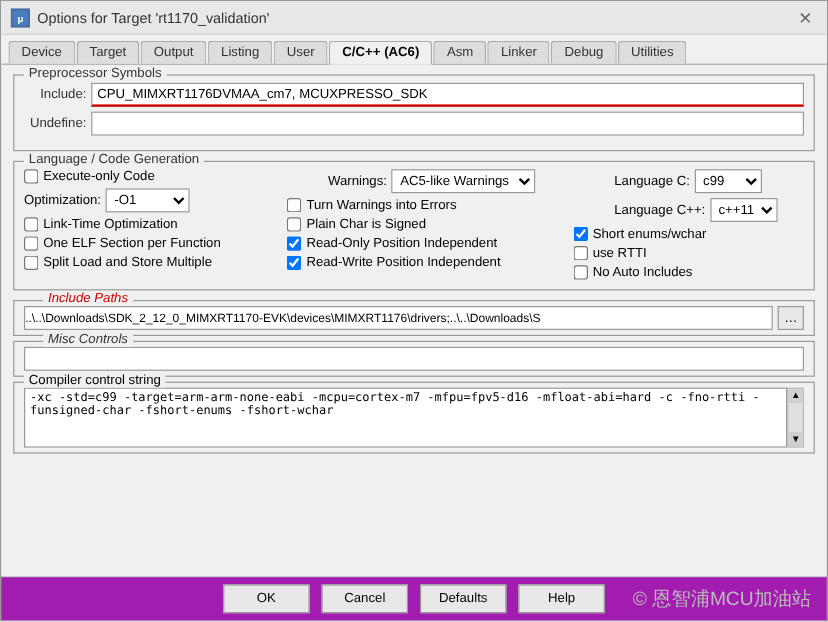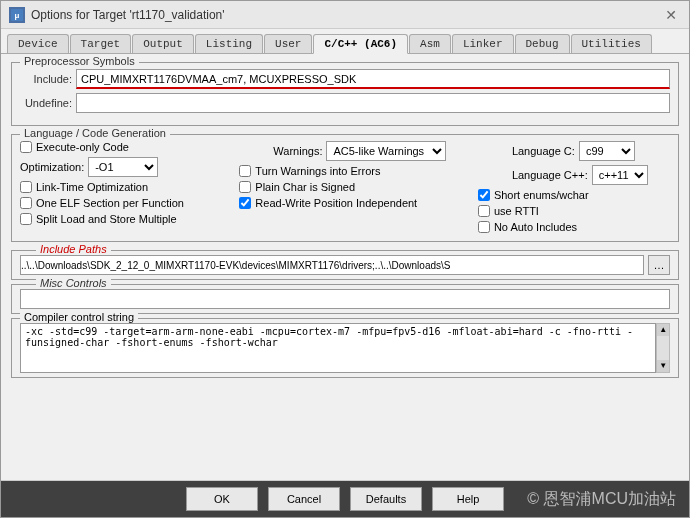--- a/index.html
+++ b/index.html
@@ -66,21 +66,20 @@
     }
     .tab {
       padding: 3px 10px;
       border: 1px solid #aaa;
       border-bottom: none;
       background: #ddd;
       cursor: pointer;
       font-size: 11px;
       color: #333;
       border-radius: 3px 3px 0 0;
-      font-family: Liberation Mono, monospace;
     }
     .tab.active {
       background: #f0f0f0;
       border-bottom: 1px solid #f0f0f0;
       font-weight: bold;
       color: #000;
       position: relative;
       bottom: -1px;
     }
     .content {
@@ -216,21 +215,21 @@
       resize: none;
       font-family: monospace;
     }
     .footer {
       display: flex;
       justify-content: center;
       align-items: center;
       padding: 6px 10px;
       gap: 10px;
       border-top: 1px solid #ccc;
-      background: #404040;
+      background: #a21caf;
     }
     .footer-btn {
       height: 24px;
       width: 72px;
       border: 1px solid #999;
       background: #e8e8e8;
       font-size: 11px;
       cursor: pointer;
     }
     .inline-label {
@@ -392,20 +391,24 @@
           <div class="checkbox-row">
             <input type="checkbox" style="">
             <label>Turn Warnings into Errors</label>
           </div>
           <div class="checkbox-row">
             <input type="checkbox" style="">
             <label>Plain Char is Signed</label>
           </div>
           <div class="checkbox-row">
             <input type="checkbox" checked="" style="">
+            <label>Read-Only Position Independent</label>
+          </div>
+          <div class="checkbox-row">
+            <input type="checkbox" checked="" style="">
             <label>Read-Write Position Independent</label>
           </div>
         </div>
 
         <div class="col-right">
           <div class="select-row">
             <label>Language C:</label>
             <select class="lang-select">
               <option>c99</option>
               <option>c90</option>

